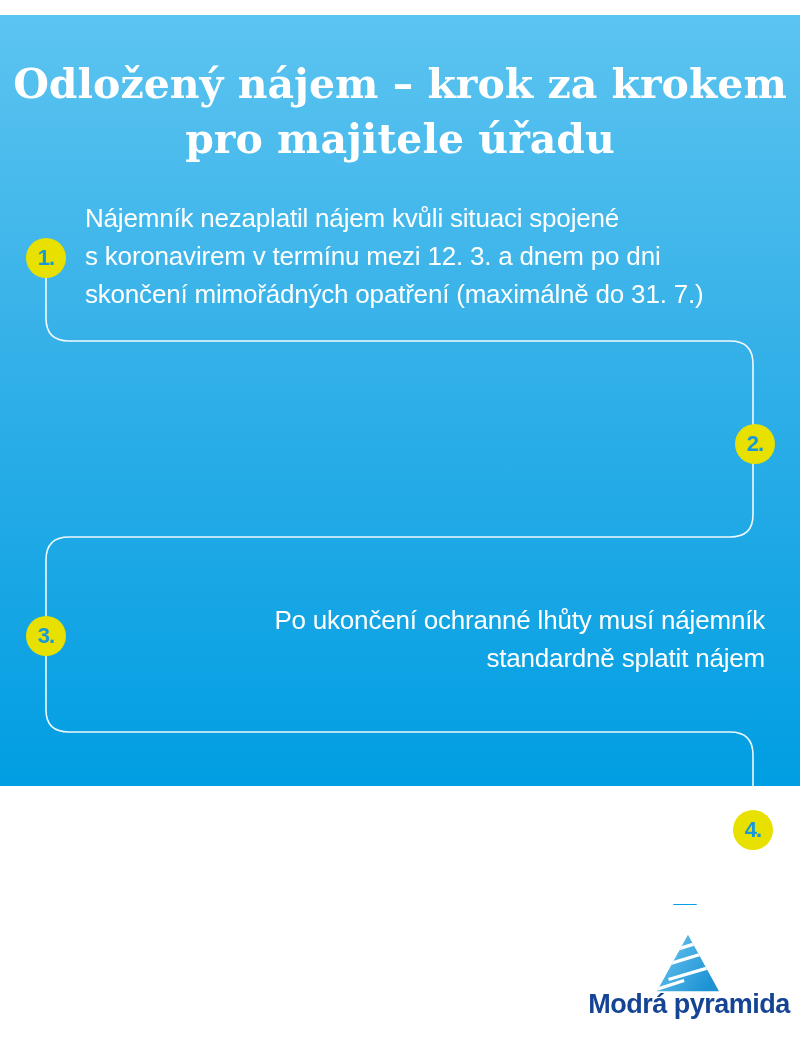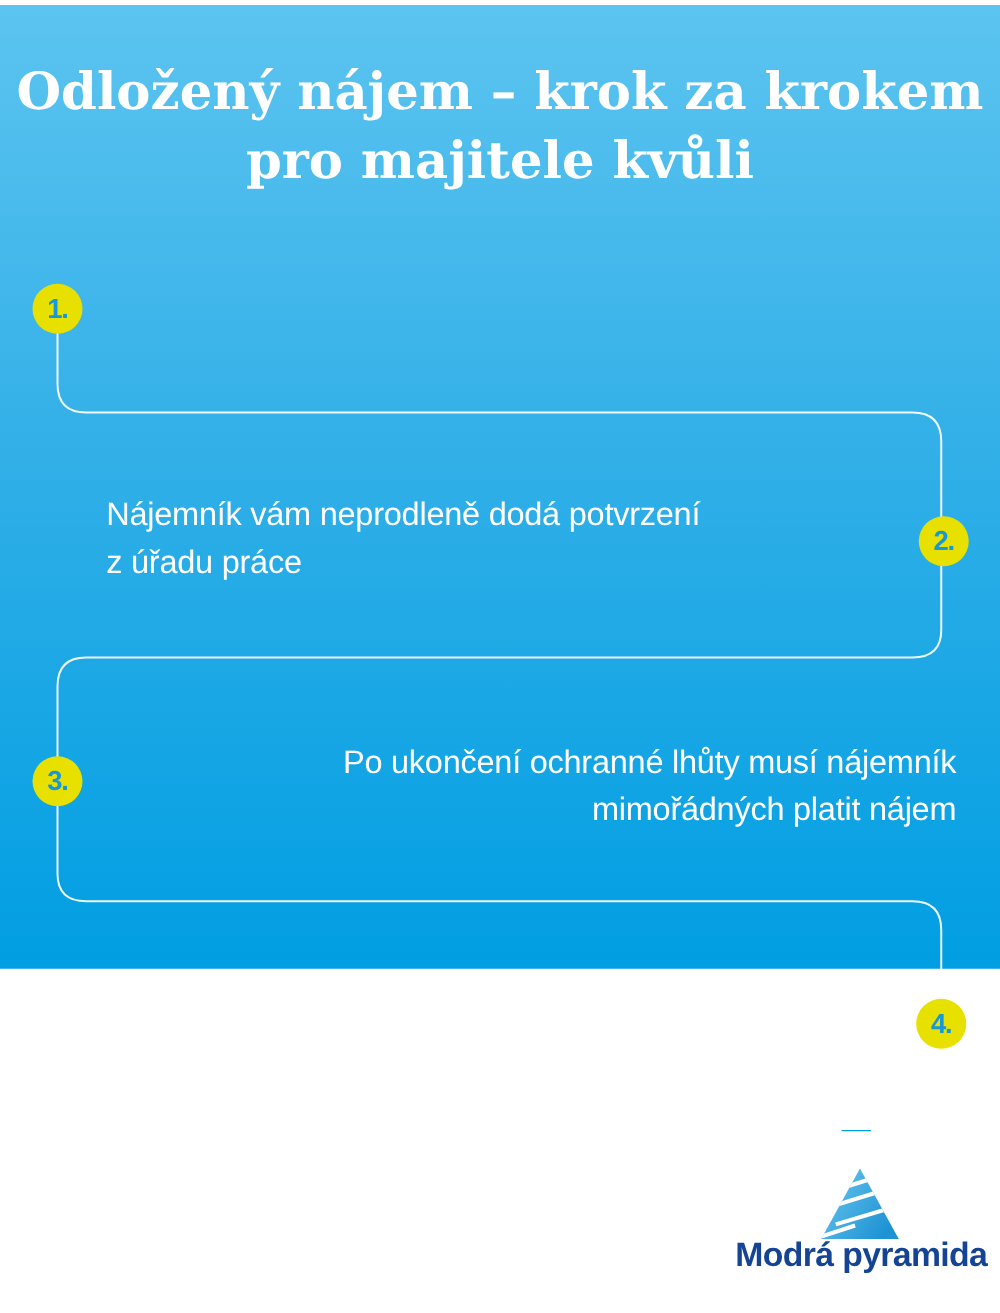--- a/index.html
+++ b/index.html
@@ -10,21 +10,21 @@
     --gradient_top:#5cc4f0;
     --gradient_bottom:#009ee2;
     --line_white:#ffffff;
   }
   .stage{
     position:relative;width:800px;height:1050px;overflow:hidden;
     background:#ffffff;
     font-family:"Liberation Sans",sans-serif;
   }
   .blue{
-    position:absolute;left:0;top:4px;width:800px;height:771px;
+    position:absolute;left:0;top:15px;width:800px;height:771px;
     background:linear-gradient(to bottom,var(--gradient_top) 0%,#33b0e8 45%,var(--gradient_bottom) 100%);
   }
   .title{
     position:absolute;left:0;top:42px;width:800px;margin:0;
     text-align:center;color:#ffffff;
     font-family:"DejaVu Serif","Liberation Serif",serif;
     font-size:41px;line-height:55px;font-weight:700;letter-spacing:0px;
   }
   .title span{display:block;}
   .connector{position:absolute;left:0;top:0;}
@@ -64,38 +64,39 @@
 </style>
 </head>
 <body>
 
 <div class="stage">
 
   <div class="blue">
 
     <h1 class="title">
       <span>Odložený nájem – krok za krokem</span>
-      <span>pro majitele kvůli</span>
+      <span>pro majitele úřadu</span>
     </h1>
 
     <svg class="connector" width="800" height="905" viewBox="0 0 800 905">
       <path d="M 46 243 L 46 303 Q 46 326 69 326 L 730 326 Q 753 326 753 349
                L 753 500 Q 753 522 730 522 L 69 522 Q 46 522 46 545
                L 46 695 Q 46 717 69 717 L 730 717 Q 753 717 753 740 L 753 815" fill="none" stroke="#ffffff" stroke-width="1.6" opacity="0.92"></path>
     </svg>
 
+    <div class="step t1">
+      <div>Nájemník nezaplatil nájem kvůli situaci spojené</div>
+      <div>s koronavirem v termínu mezi 12. 3. a dnem po dni</div>
+      <div>skončení mimořádných opatření (maximálně do 31. 7.)</div>
+    </div>
 
-    <div class="step t2">
-      <div>Nájemník vám neprodleně dodá potvrzení</div>
-      <div>z úřadu práce</div>
-    </div>
 
     <div class="step t3">
       <div>Po ukončení ochranné lhůty musí nájemník</div>
-      <div>mimořádných platit nájem</div>
+      <div>standardně splatit nájem</div>
     </div>
 
     <div class="step t4">
       <div>do 31. 19. 2020</div>
     </div>
 
     <div class="badge b1">1.</div>
     <div class="badge b2">2.</div>
     <div class="badge b3">3.</div>
     <div class="badge b4">4.</div>

